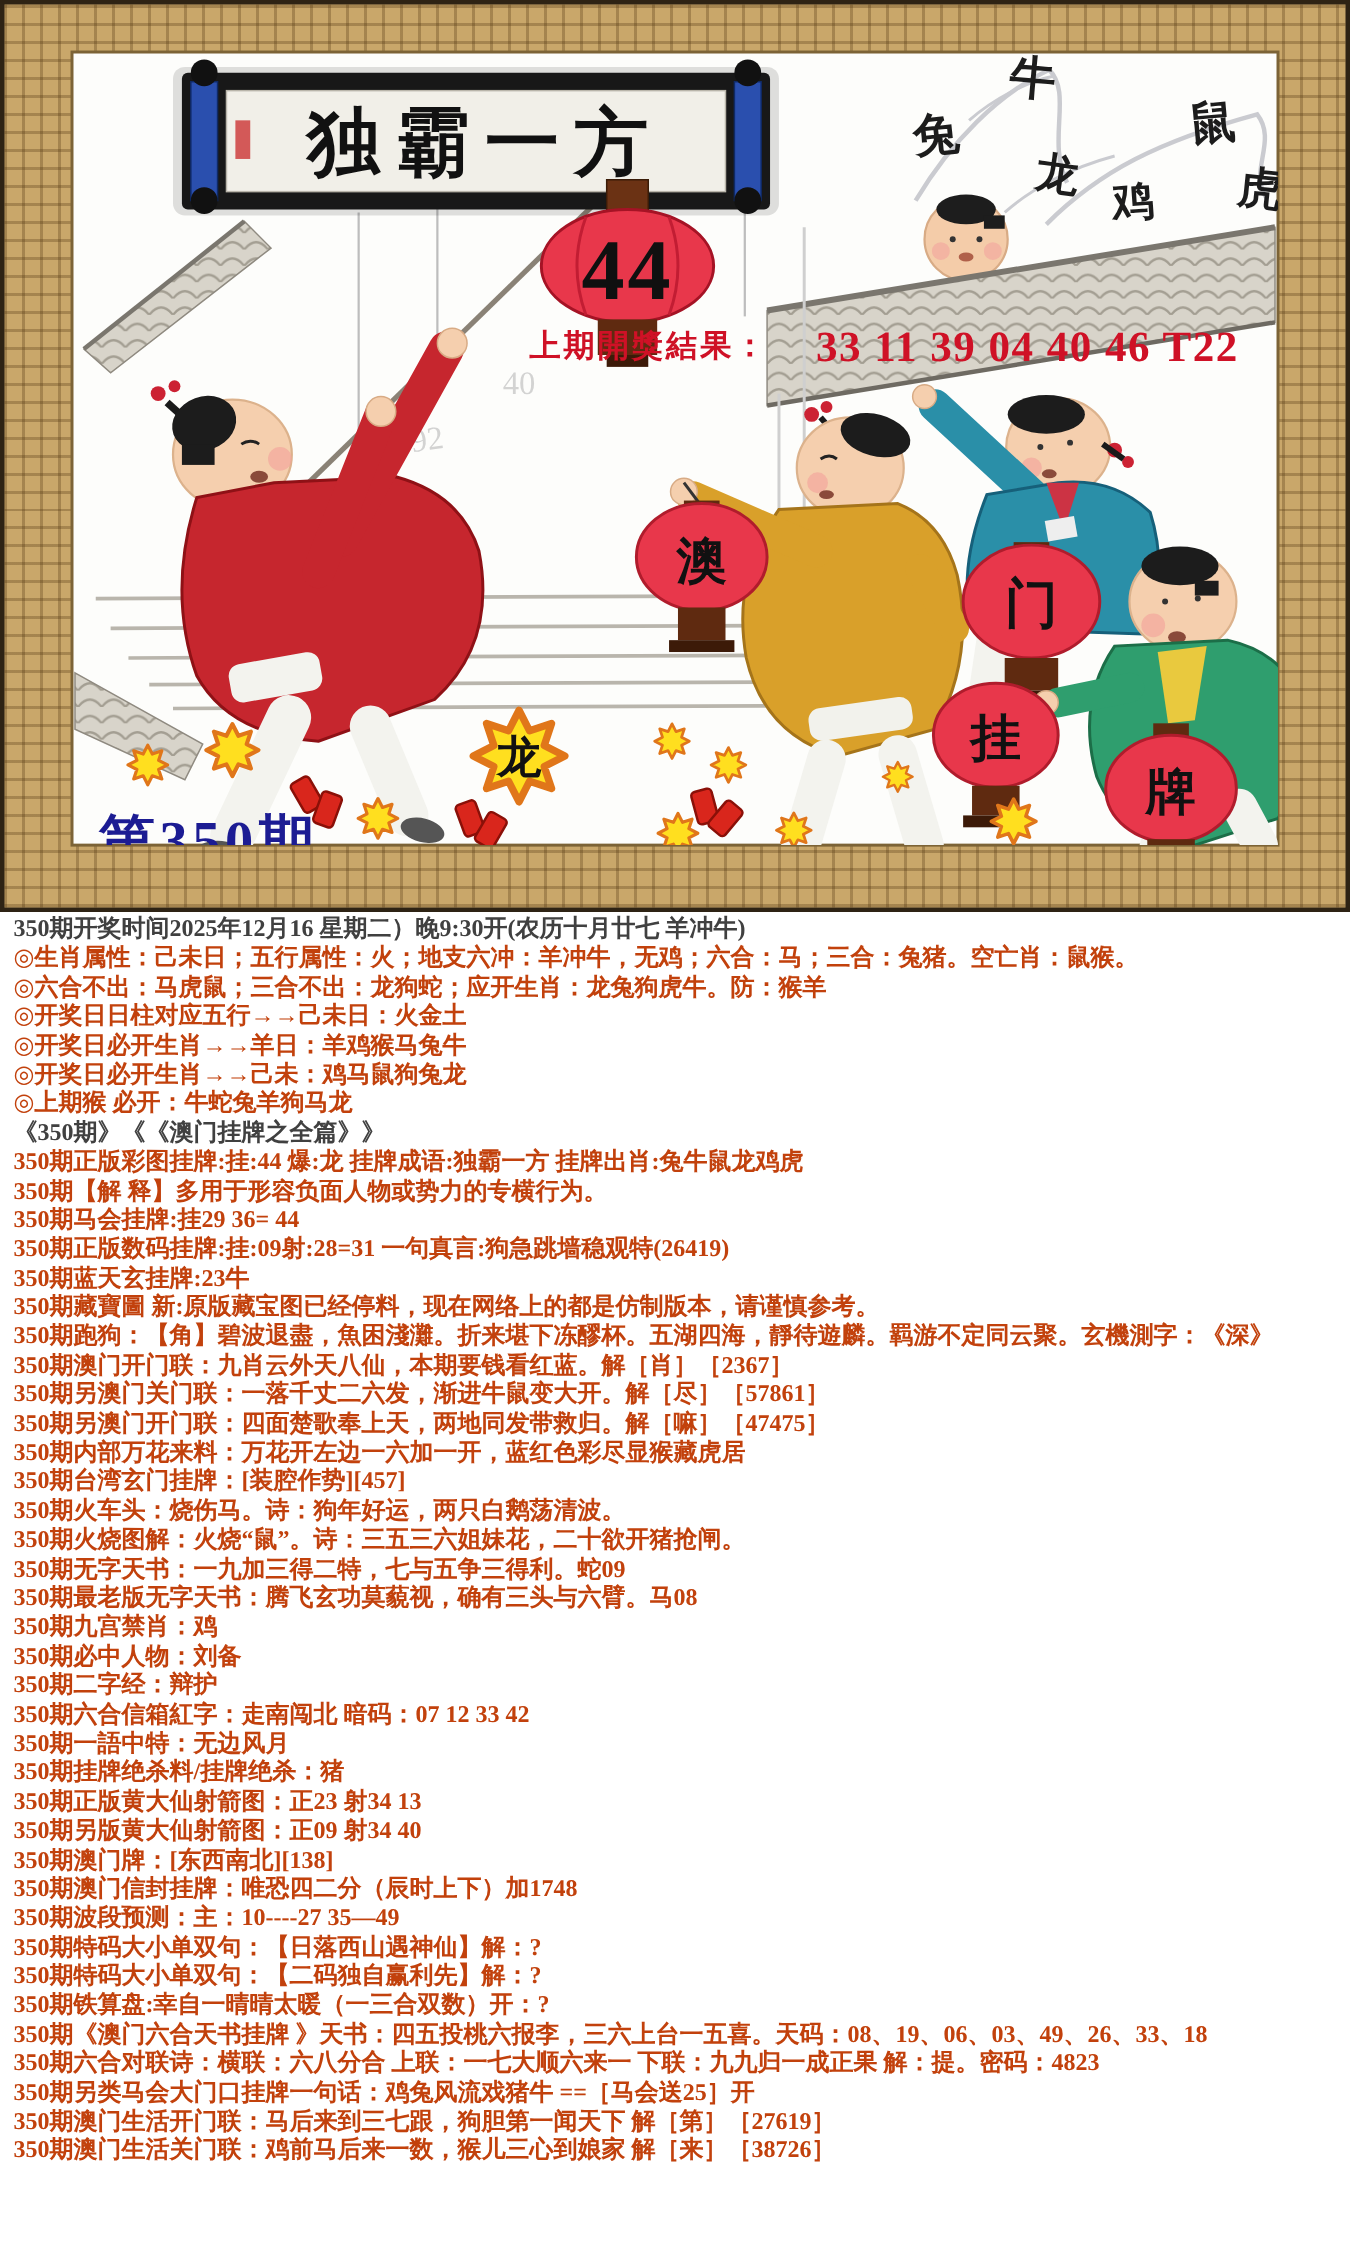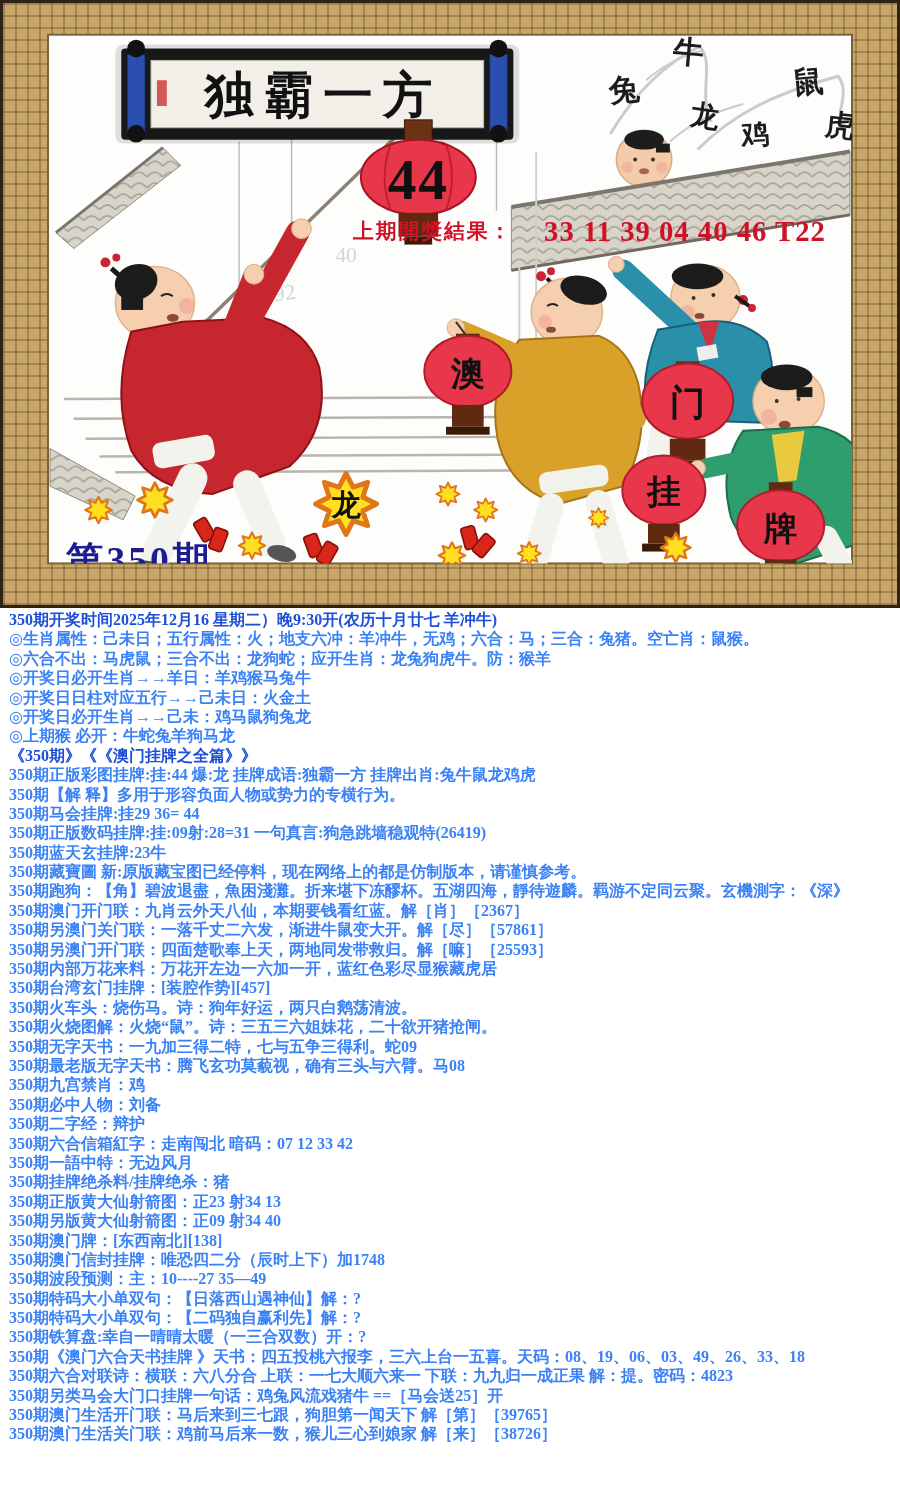--- a/index.html
+++ b/index.html
@@ -9,23 +9,23 @@
   .poster{position:absolute;left:0;top:0;width:900px;height:608px;box-sizing:border-box;
           border:3px solid #2e2314;
           background:
             repeating-linear-gradient(0deg, rgba(80,52,16,.30) 0 2px, rgba(0,0,0,0) 2px 12px),
             repeating-linear-gradient(90deg, rgba(80,52,16,.30) 0 2px, rgba(0,0,0,0) 2px 12px),
             #c9a76a;}
   .poster svg{position:absolute;left:0;top:0;width:894px;height:602px;display:block;}
   svg text{font-family:"Liberation Serif","DejaVu Serif",serif;}
   
   .report{position:absolute;left:0;top:610px;width:900px;}
-  .rline{height:19.4px;line-height:19.4px;font-size:16px;color:#3b82f6;
+  .rline{height:19.4px;line-height:19.4px;font-size:16px;color:#c2410c;
          padding-left:9px;white-space:nowrap;overflow:hidden;font-weight:600;}
-  .rline.red{color:#1d4ed8;font-weight:700;}
+  .rline.red{color:#404040;font-weight:700;}
 </style>
 </head>
 <body>
 
 <div class="page">
 
   <div class="poster">
     <svg viewBox="0 0 900 608">
       <defs>
         <pattern id="tiles" width="16" height="11" patternUnits="userSpaceOnUse">
@@ -276,35 +276,35 @@
 
         <text x="62" y="576" font-size="38" font-weight="bold" letter-spacing="3" fill="#1c1c93">第350期</text>
       </g>
     </svg>
   </div>
 
   <div class="report">
       <div class="rline red">350期开奖时间2025年12月16 星期二）晚9:30开(农历十月廿七 羊冲牛)</div>
       <div class="rline">◎生肖属性：己未日；五行属性：火；地支六冲：羊冲牛，无鸡；六合：马；三合：兔猪。空亡肖：鼠猴。</div>
       <div class="rline">◎六合不出：马虎鼠；三合不出：龙狗蛇；应开生肖：龙兔狗虎牛。防：猴羊</div>
+      <div class="rline">◎开奖日日柱对应五行→→己未日：火金土</div>
       <div class="rline">◎开奖日必开生肖→→羊日：羊鸡猴马兔牛</div>
-      <div class="rline">◎开奖日日柱对应五行→→己未日：火金土</div>
       <div class="rline">◎开奖日必开生肖→→己未：鸡马鼠狗兔龙</div>
       <div class="rline">◎上期猴 必开：牛蛇兔羊狗马龙</div>
       <div class="rline red">《350期》《《澳门挂牌之全篇》》</div>
       <div class="rline">350期正版彩图挂牌:挂:44 爆:龙 挂牌成语:独霸一方 挂牌出肖:兔牛鼠龙鸡虎</div>
       <div class="rline">350期【解 释】多用于形容负面人物或势力的专横行为。</div>
       <div class="rline">350期马会挂牌:挂29 36= 44</div>
       <div class="rline">350期正版数码挂牌:挂:09射:28=31 一句真言:狗急跳墙稳观特(26419)</div>
       <div class="rline">350期蓝天玄挂牌:23牛</div>
       <div class="rline">350期藏寶圖 新:原版藏宝图已经停料，现在网络上的都是仿制版本，请谨慎参考。</div>
       <div class="rline">350期跑狗：【角】碧波退盡，魚困淺灘。折来堪下冻醪杯。五湖四海，靜待遊麟。羁游不定同云聚。玄機測字：《深》</div>
       <div class="rline">350期澳门开门联：九肖云外天八仙，本期要钱看红蓝。解［肖］［2367］</div>
       <div class="rline">350期另澳门关门联：一落千丈二六发，渐进牛鼠变大开。解［尽］［57861］</div>
-      <div class="rline">350期另澳门开门联：四面楚歌奉上天，两地同发带救归。解［嘛］［25593］</div>
+      <div class="rline">350期另澳门开门联：四面楚歌奉上天，两地同发带救归。解［嘛］［47475］</div>
       <div class="rline">350期内部万花来料：万花开左边一六加一开，蓝红色彩尽显猴藏虎居</div>
       <div class="rline">350期台湾玄门挂牌：[装腔作势][457]</div>
       <div class="rline">350期火车头：烧伤马。诗：狗年好运，两只白鹅荡清波。</div>
       <div class="rline">350期火烧图解：火烧“鼠”。诗：三五三六姐妹花，二十欲开猪抢闸。</div>
       <div class="rline">350期无字天书：一九加三得二特，七与五争三得利。蛇09</div>
       <div class="rline">350期最老版无字天书：腾飞玄功莫藐视，确有三头与六臂。马08</div>
       <div class="rline">350期九宫禁肖：鸡</div>
       <div class="rline">350期必中人物：刘备</div>
       <div class="rline">350期二字经：辩护</div>
       <div class="rline">350期六合信箱紅字：走南闯北 暗码：07 12 33 42</div>
@@ -314,17 +314,17 @@
       <div class="rline">350期另版黄大仙射箭图：正09 射34 40</div>
       <div class="rline">350期澳门牌：[东西南北][138]</div>
       <div class="rline">350期澳门信封挂牌：唯恐四二分（辰时上下）加1748</div>
       <div class="rline">350期波段预测：主：10----27 35—49</div>
       <div class="rline">350期特码大小单双句：【日落西山遇神仙】解：?</div>
       <div class="rline">350期特码大小单双句：【二码独自赢利先】解：?</div>
       <div class="rline">350期铁算盘:幸自一晴晴太暖（一三合双数）开：?</div>
       <div class="rline">350期《澳门六合天书挂牌 》天书：四五投桃六报李，三六上台一五喜。天码：08、19、06、03、49、26、33、18</div>
       <div class="rline">350期六合对联诗：横联：六八分合 上联：一七大顺六来一 下联：九九归一成正果 解：提。密码：4823</div>
       <div class="rline">350期另类马会大门口挂牌一句话：鸡兔风流戏猪牛 ==［马会送25］开</div>
-      <div class="rline">350期澳门生活开门联：马后来到三七跟，狗胆第一闻天下 解［第］［39765］</div>
+      <div class="rline">350期澳门生活开门联：马后来到三七跟，狗胆第一闻天下 解［第］［27619］</div>
       <div class="rline">350期澳门生活关门联：鸡前马后来一数，猴儿三心到娘家 解［来］［38726］</div>
     </div>
 
 </div>
 
 </body></html>

